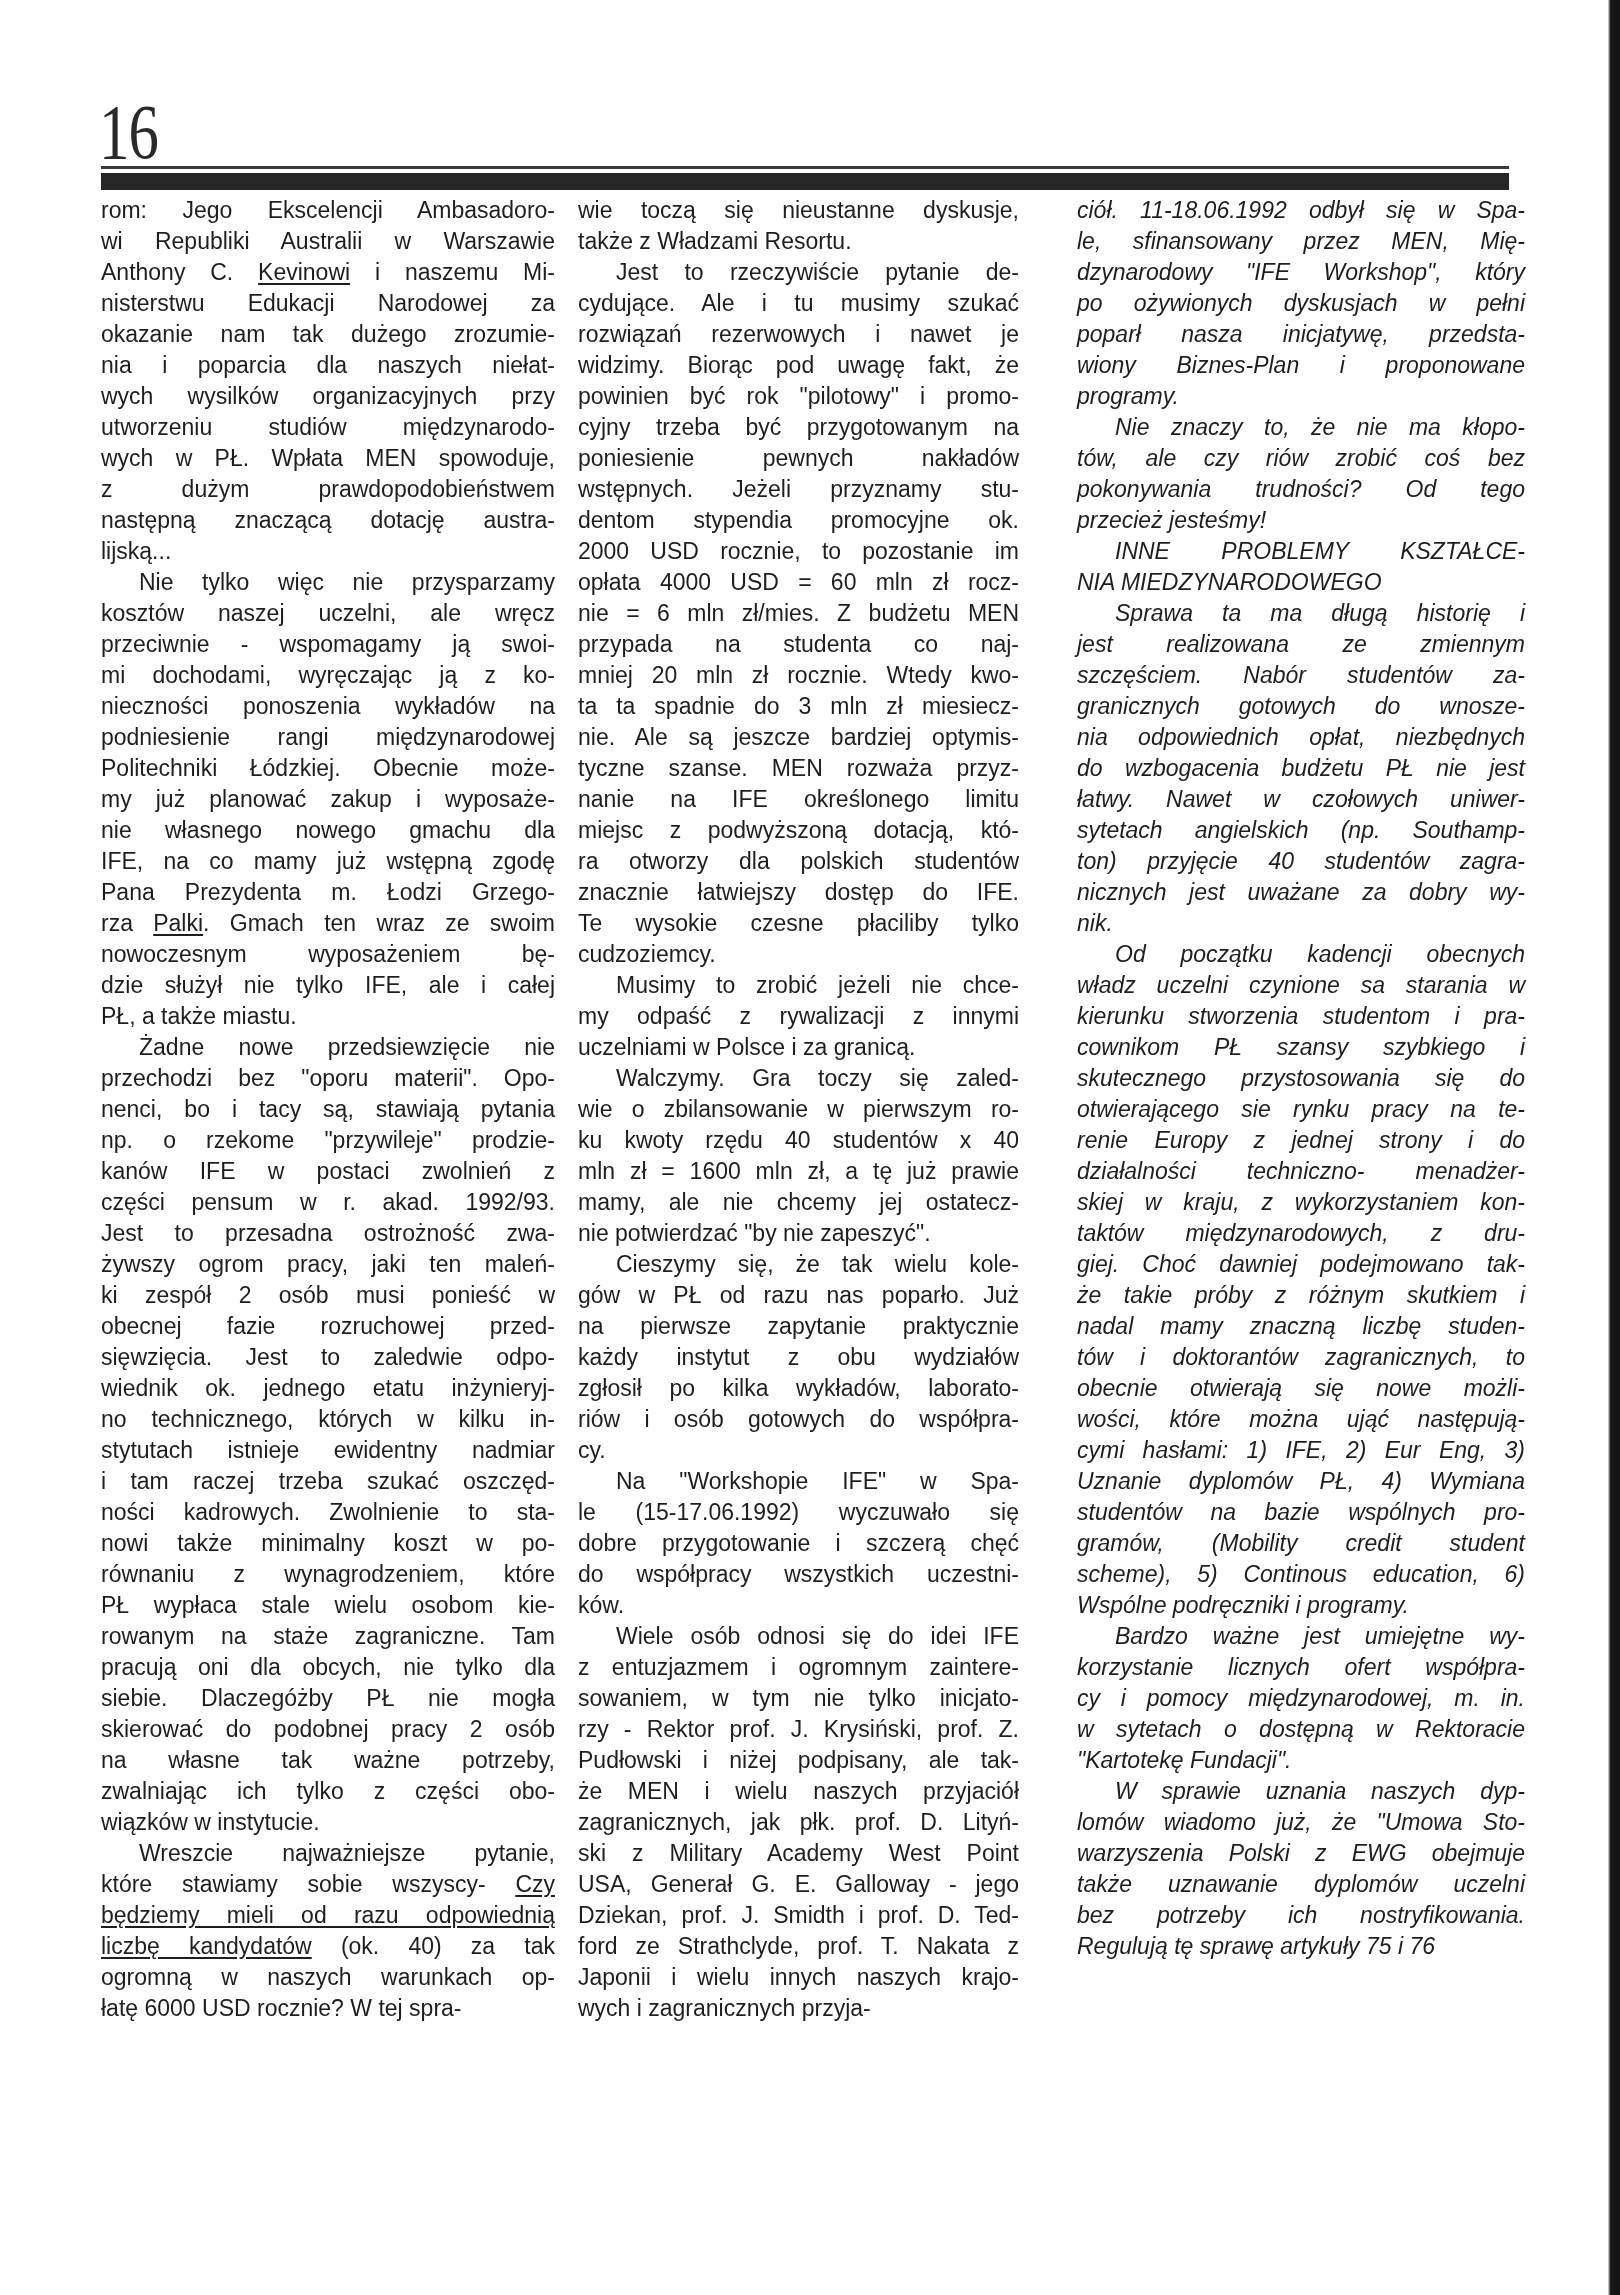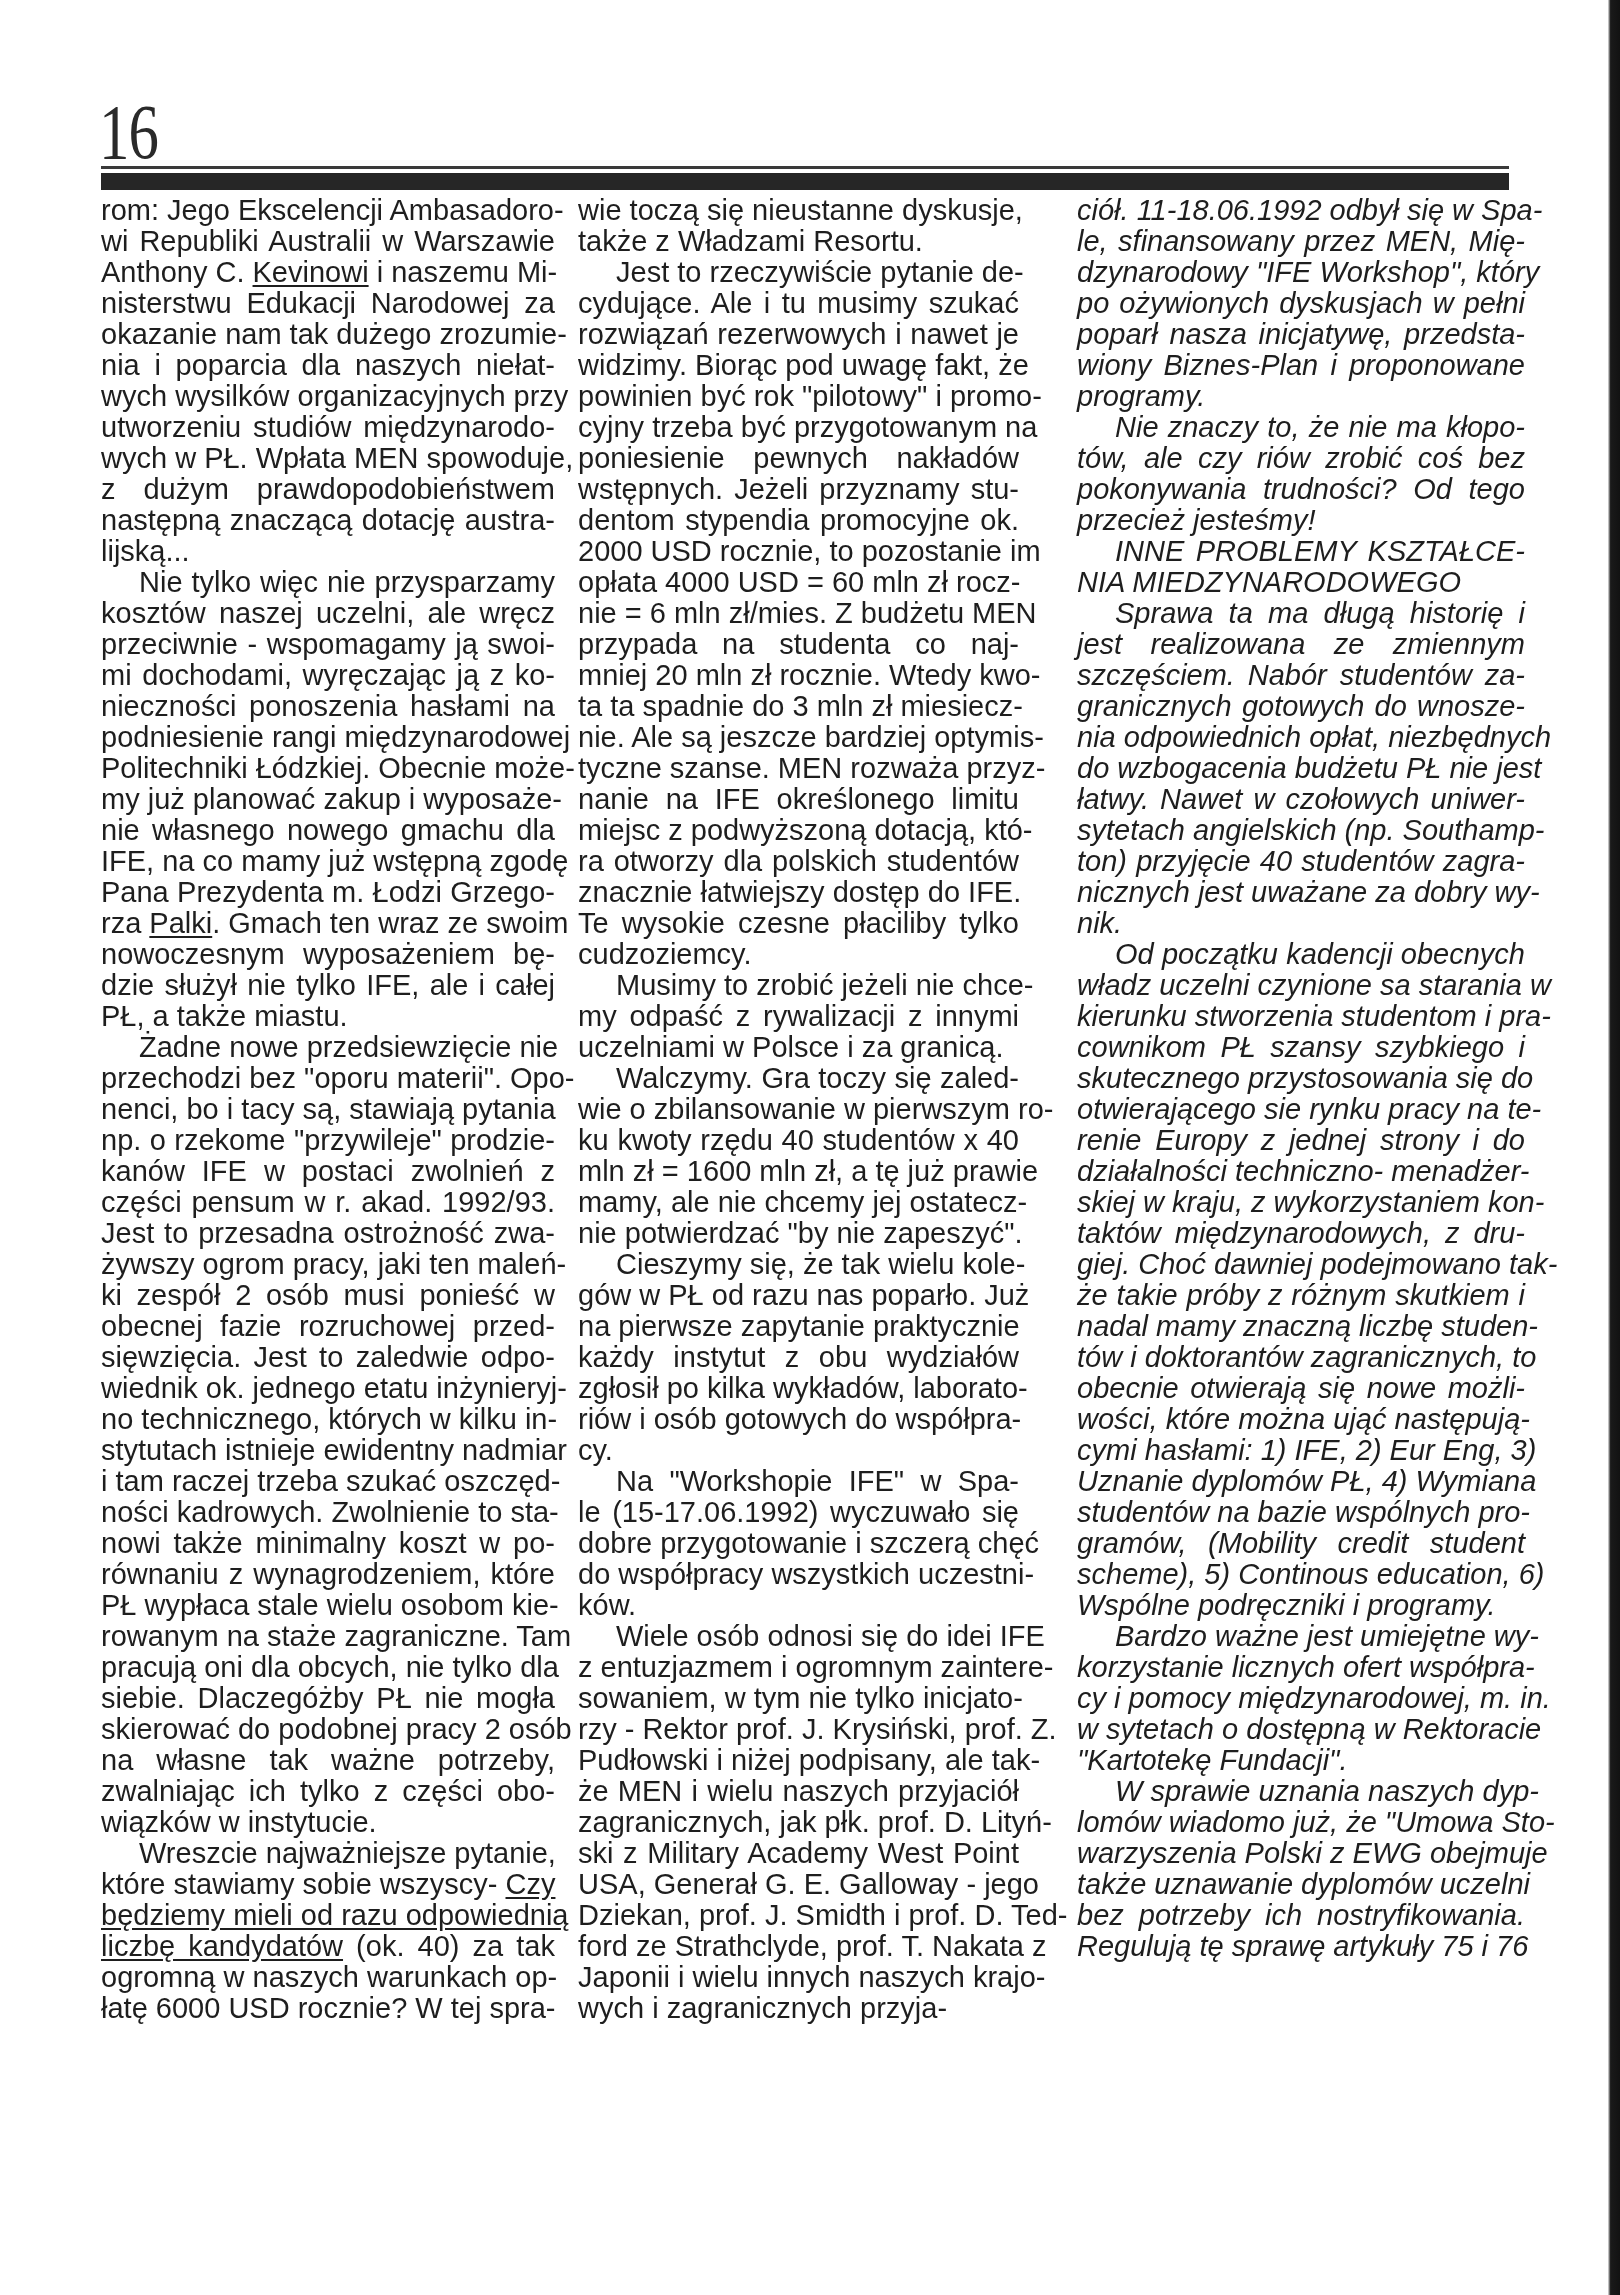--- a/index.html
+++ b/index.html
@@ -23,21 +23,21 @@
   .rule-thin {
     position: absolute; left: 101px; top: 166px; width: 1408px; height: 2.6px;
     background: #3a3a3a;
   }
   .rule-thick {
     position: absolute; left: 101px; top: 173px; width: 1408px; height: 17px;
     background: #262626;
   }
   .column {
     position: absolute; top: 195px; width: 461px;
-    font-size: 29px; line-height: 31px;
+    font-size: 23px; line-height: 31px;
     text-align: justify;
   }
   .col1 { left: 101px; width: 454px; }
   .col2 { left: 578px; width: 441px; }
   .col3 { left: 1077px; width: 448px; font-style: italic; }
   .column p { margin: 0; text-indent: 0; }
   .column .line { display: block; text-align: justify; text-align-last: justify; white-space: nowrap; }
   .column .line.last { text-align-last: left; }
   .u { text-decoration: underline; text-underline-offset: 3.3px; }
   .heading { margin-top: 59px; text-indent: 38px; }
@@ -65,21 +65,21 @@
       <span class="line">wych w PŁ. Wpłata MEN spowoduje,</span>
       <span class="line">z dużym prawdopodobieństwem</span>
       <span class="line">następną znaczącą dotację austra-</span>
       <span class="line last">lijską...</span>
     </p>
     <p>
       <span class="line" style="padding-left: 38px;">Nie tylko więc nie przysparzamy</span>
       <span class="line">kosztów naszej uczelni, ale wręcz</span>
       <span class="line">przeciwnie - wspomagamy ją swoi-</span>
       <span class="line">mi dochodami, wyręczając ją z ko-</span>
-      <span class="line">nieczności ponoszenia hasłami na</span>
+      <span class="line">nieczności ponoszenia wykładów na</span>
       <span class="line">podniesienie rangi międzynarodowej</span>
       <span class="line">Politechniki Łódzkiej. Obecnie może-</span>
       <span class="line">my już planować zakup i wyposaże-</span>
       <span class="line">nie własnego nowego gmachu dla</span>
       <span class="line">IFE, na co mamy już wstępną zgodę</span>
       <span class="line">Pana Prezydenta m. Łodzi Grzego-</span>
       <span class="line">rza <span class="u">Palki</span>. Gmach ten wraz ze swoim</span>
       <span class="line">nowoczesnym wyposażeniem bę-</span>
       <span class="line">dzie służył nie tylko IFE, ale i całej</span>
       <span class="line last">PŁ, a także miastu.</span>

